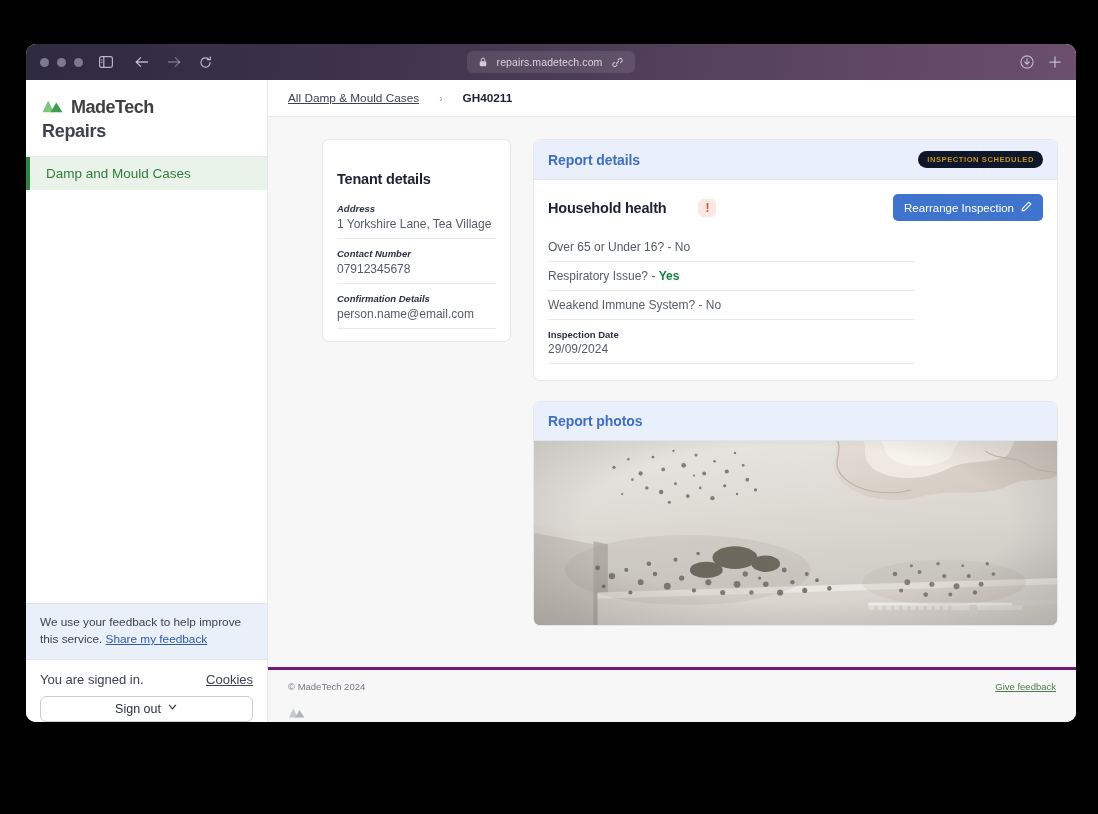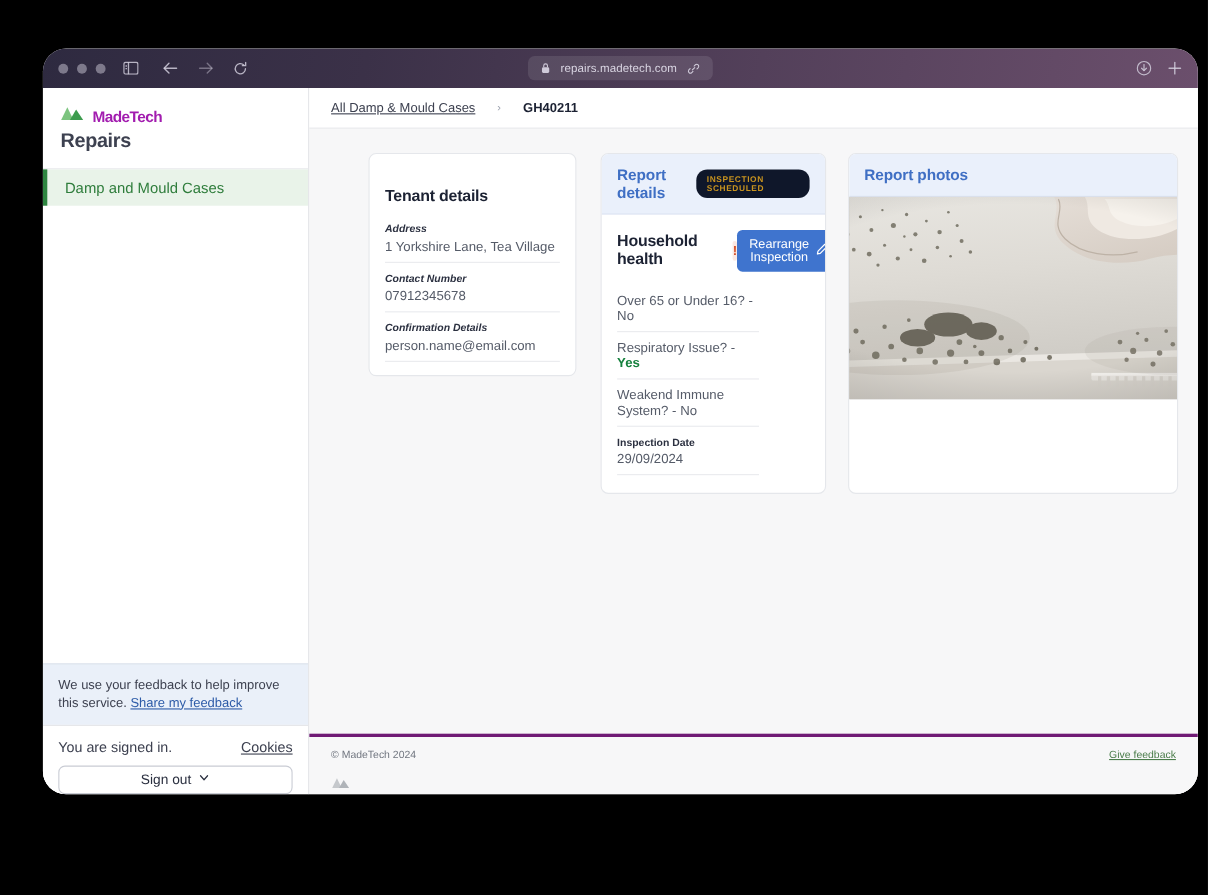--- a/index.html
+++ b/index.html
@@ -8,25 +8,25 @@
     width: 1098px;
     height: 814px;
     background: #000000;
     font-family: "Liberation Sans", sans-serif;
     overflow: hidden;
   }
 
   
   .browser-window {
     position: absolute;
-    left: 39px;
+    left: 26px;
     top: 44px;
     width: 1050px;
     height: 678px;
-    border-radius: 21px;
+    border-radius: 10px;
     overflow: hidden;
     background: #ffffff;
   }
 
   .browser-chrome {
     position: relative;
     height: 36px;
     background: linear-gradient(100deg, #2e2a40 0%, #3b3148 28%, #53405a 62%, #6b4f6c 100%);
     display: flex;
     align-items: center;
@@ -97,23 +97,23 @@
 
   .brand {
     padding: 17px 16px 14px 16px;
   }
   .brand-top {
     display: flex;
     align-items: center;
     gap: 7px;
   }
   .brand-name {
-    font-size: 14px;
-    font-weight: bold;
-    color: #a21caf;
+    font-size: 18px;
+    font-weight: bold;
+    color: #404040;
     letter-spacing: -0.5px;
   }
   .brand-sub {
     font-size: 18px;
     font-weight: bold;
     color: #3d4150;
     letter-spacing: -0.3px;
     margin-top: 3px;
   }
 
@@ -215,21 +215,21 @@
   .content {
     flex: 1;
     display: flex;
     gap: 22px;
     padding: 22px 18px 0 18px;
     align-items: flex-start;
     overflow: hidden;
   }
 
   .col-left { width: 225px; min-width: 225px; }
-  .col-right { flex: 1; display: flex; flex-direction: row; gap: 20px; }
+  .col-right { flex: 1; display: flex; flex-direction: column; gap: 20px; }
 
   .card {
     background: #ffffff;
     border: 1px solid #e5e7eb;
     border-radius: 7px;
     overflow: hidden;
   }
 
   
   .tenant-card { padding: 31px 14px 10px 14px; margin-left: 36px; }

